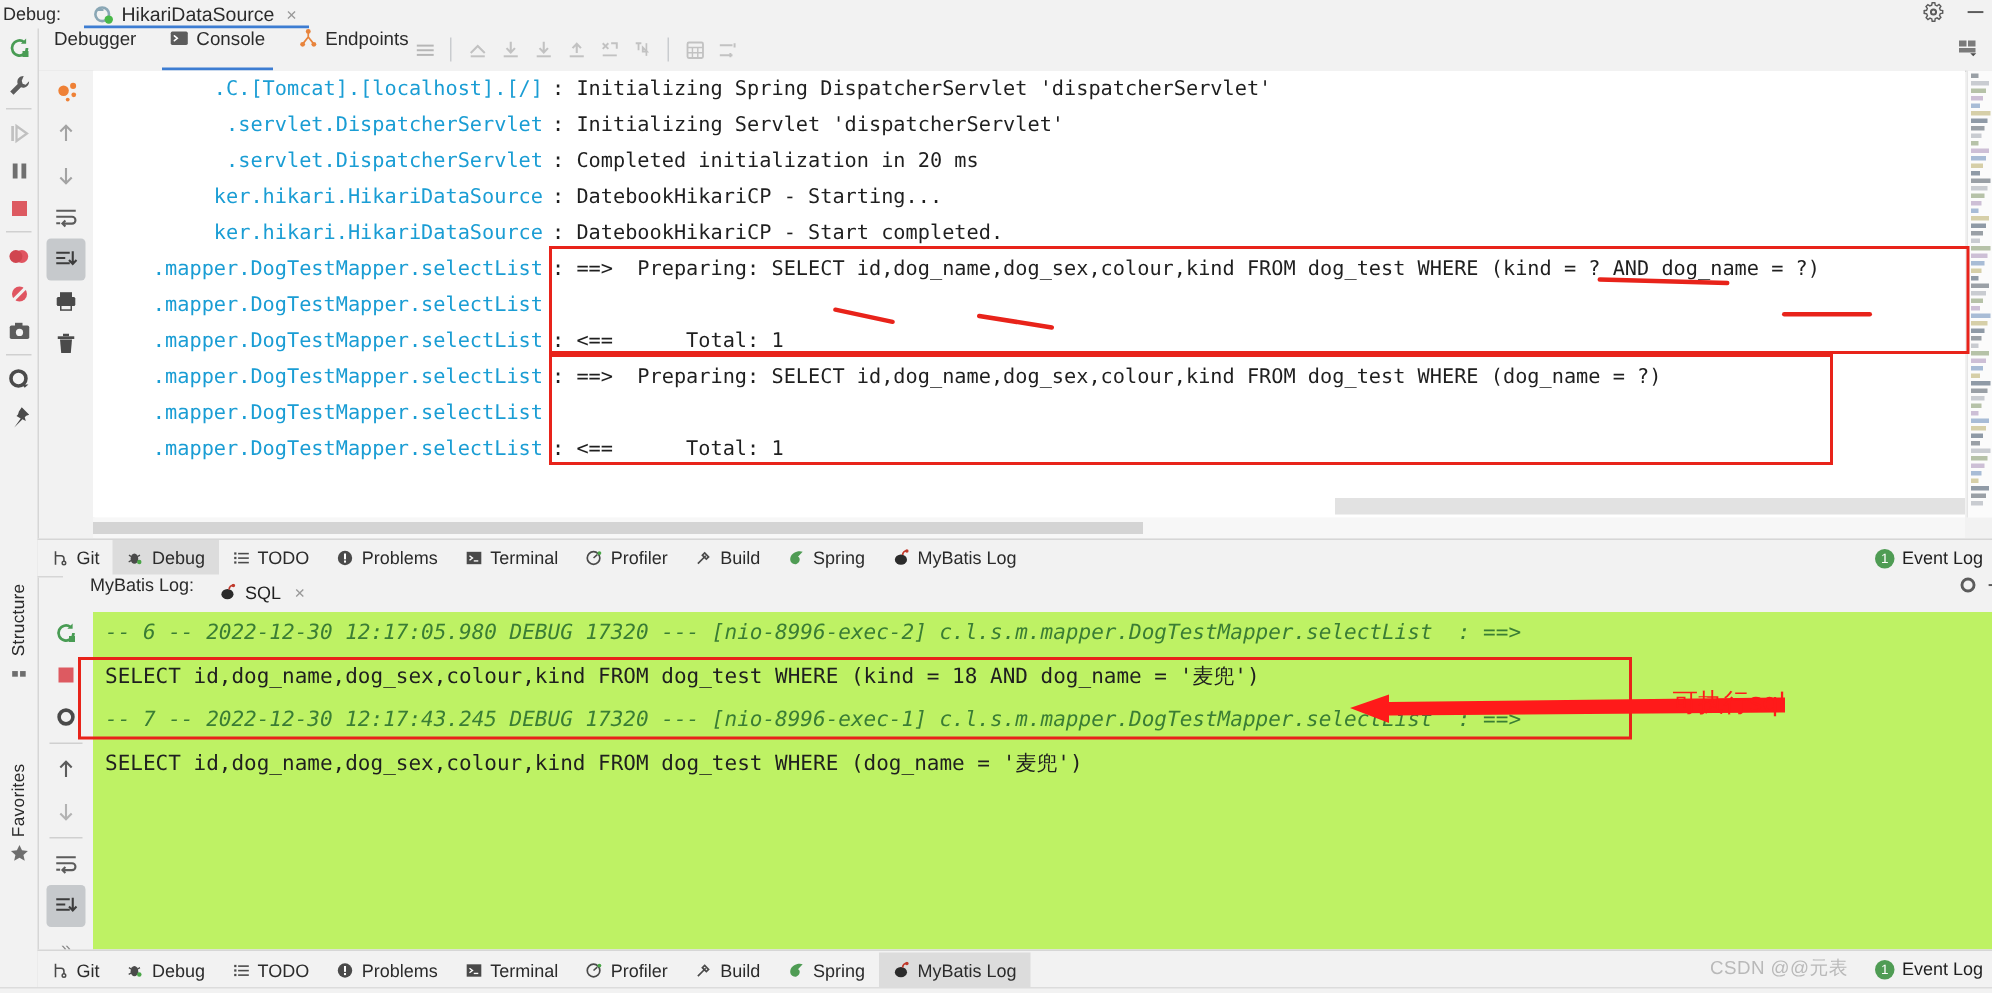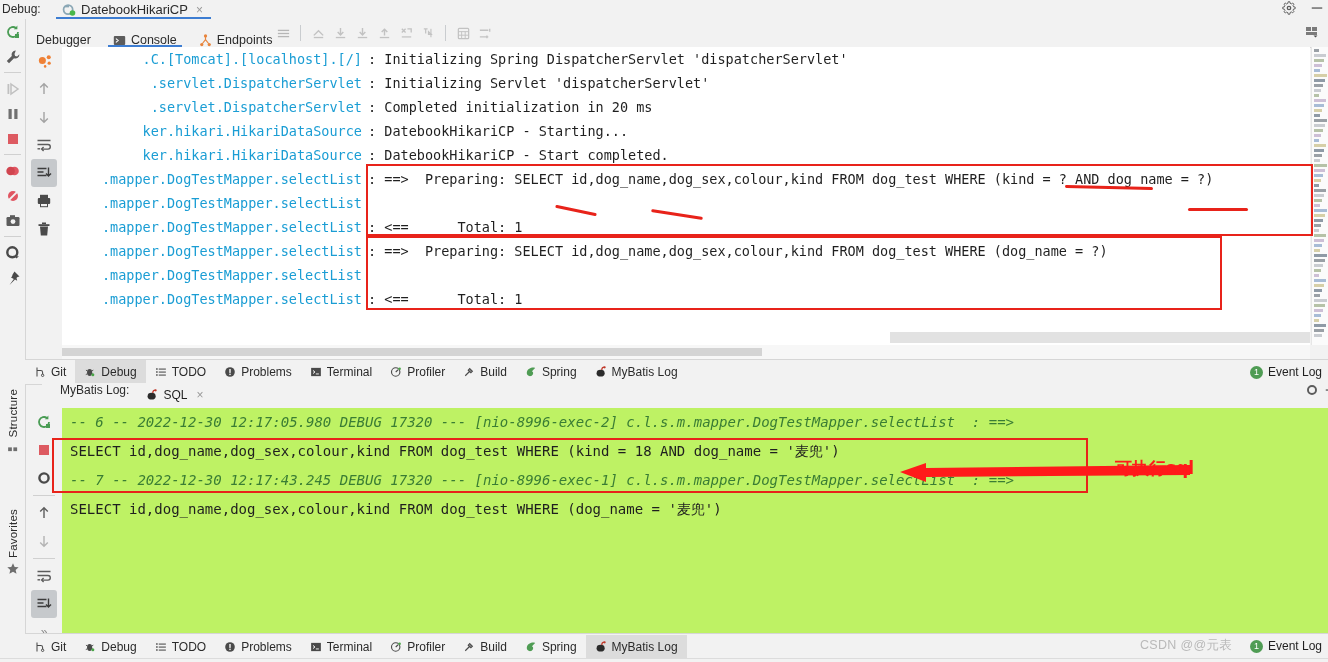--- a/index.html
+++ b/index.html
@@ -22,21 +22,21 @@
   .dbg-label{position:absolute;left:2px;top:2px;font-size:12px;color:#2b2b2b;}
   .cfgtab{position:absolute;left:56px;top:0;height:19px;display:flex;align-items:center;gap:5px;padding:0 8px 0 6px;}
   .cfgtab .name{font-size:13px;color:#2b2b2b;}
   .cfgtab .x{color:#9a9a9a;font-size:12px;margin-left:3px;}
   .cfgtab .under{position:absolute;left:0;bottom:0;width:100%;height:2px;background:#3d7dd2;}
   .winctl{position:absolute;right:4px;top:1px;display:flex;gap:14px;align-items:center;color:#6e6e6e;}
 
   
   .dbgbar{position:absolute;left:0;top:19px;width:1328px;height:28px;background:#f2f2f2;border-bottom:1px solid #d6d6d6;}
   .dbgbar .tabs{position:absolute;left:25px;top:0;height:28px;display:flex;align-items:center;}
-  .dtab{display:flex;align-items:flex-end;gap:5px;height:28px;padding:0 11px;font-size:12.5px;color:#2b2b2b;position:relative;}
+  .dtab{display:flex;align-items:flex-start;gap:5px;height:28px;padding:0 11px;font-size:12.5px;color:#2b2b2b;position:relative;}
   .dtab.sel::after{content:"";position:absolute;left:6px;right:6px;bottom:0;height:2px;background:#3d7dd2;}
   .dbgbar .icons{position:absolute;left:272px;top:0;height:28px;display:flex;align-items:center;gap:0;}
   .dbgbar .icons .gi{width:22px;height:28px;display:flex;align-items:center;justify-content:center;}
   .rightico{position:absolute;right:8px;top:5px;}
 
   
   .leftstrip{position:absolute;left:0;top:19px;width:25px;height:643px;background:#f2f2f2;border-right:1px solid #d6d6d6;}
   .lsbtn{width:25px;height:25px;display:flex;align-items:center;justify-content:center;}
   .lsdiv{width:17px;height:1px;background:#d0d0d0;margin:3px auto;}
   .vlabel{writing-mode:vertical-rl;transform:rotate(180deg);font-size:11.5px;color:#2b2b2b;letter-spacing:.2px;}
@@ -84,38 +84,38 @@
   .sline{height:29px;line-height:29px;font-size:14px;white-space:pre;padding-left:8px;}
   .s-cmt{color:#3a7d34;font-style:italic;}
   .s-sql{color:#1f1f1f;}
 
   
   .twbar2{position:absolute;left:25px;top:633px;width:1303px;height:25px;background:#f2f2f2;border-top:1px solid #d6d6d6;display:flex;align-items:center;}
   .botline{position:absolute;left:0;top:658px;width:1328px;height:4px;background:#f2f2f2;border-top:1px solid #dcdcdc;}
   .watermark{position:absolute;right:96px;top:637px;font-size:12.5px;color:#b9b9b9;letter-spacing:.3px;}
 
   
-  .cn-note{position:absolute;font-size:17px;color:#ff1a1a;font-weight:bold;font-family:"DejaVu Sans",sans-serif;}
+  .cn-note{position:absolute;font-size:17px;color:#ff1a1a;font-weight:normal;font-family:"DejaVu Sans",sans-serif;}
 </style>
 </head>
 <body>
 
 <div class="app">
 
   <div class="toptabs">
     <span class="dbg-label">Debug:</span>
     <div class="cfgtab">
       <span class="ico">
         <svg width="14" height="14" viewBox="0 0 16 16">
           <circle cx="7" cy="7.5" r="5.2" fill="none" stroke="#8aa7b5" stroke-width="2"></circle>
           <path d="M2.4 4.2 L8 4.2" stroke="#8aa7b5" stroke-width="1.6"></path>
           <circle cx="12" cy="11.5" r="3.2" fill="#49b84a"></circle>
         </svg>
       </span>
-      <span class="name">DatebookHikariCP</span>
+      <span class="name">HikariDataSource</span>
       <span class="x">×</span>
       <span class="under"></span>
     </div>
     <div class="winctl">
       <span class="ico">
         <svg width="14" height="14" viewBox="0 0 16 16">
             <path d="M8 5.3a2.7 2.7 0 100 5.4 2.7 2.7 0 000-5.4zm0 1.5a1.2 1.2 0 110 2.4 1.2 1.2 0 010-2.4z" fill="#5c5c5c"></path>
             <path d="M7 .9h2l.3 1.8 1.4.6 1.5-1 1.4 1.4-1 1.5.6 1.4 1.8.3v2l-1.8.3-.6 1.4 1 1.5-1.4 1.4-1.5-1-1.4.6L9 15.1H7l-.3-1.8-1.4-.6-1.5 1-1.4-1.4 1-1.5-.6-1.4L.9 9V7l1.8-.3.6-1.4-1-1.5L3.7 2.4l1.5 1 1.4-.6z" fill="none" stroke="#5c5c5c" stroke-width="1.1"></path>
           </svg>
       </span>

